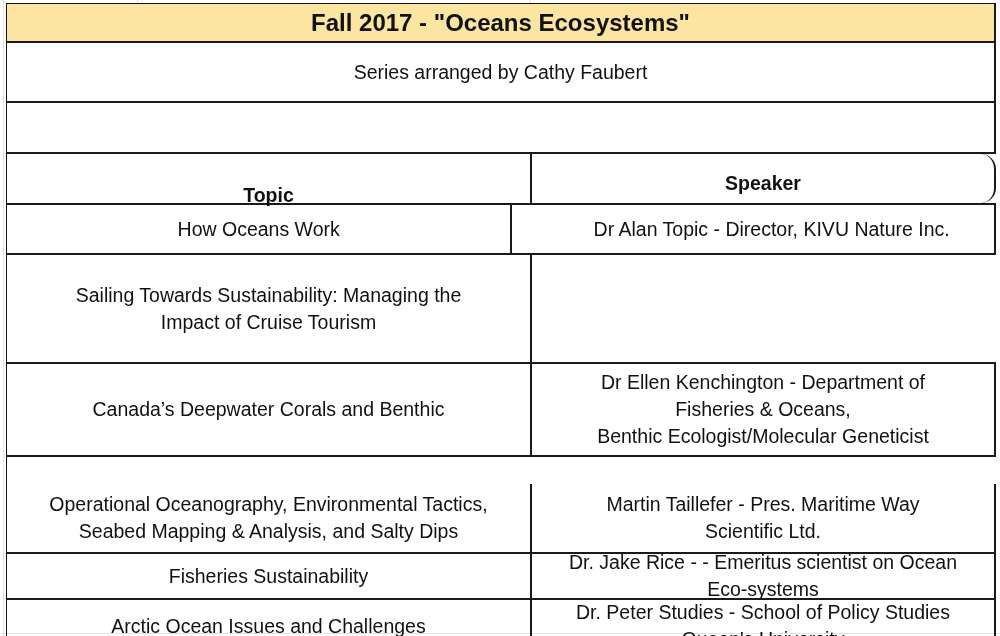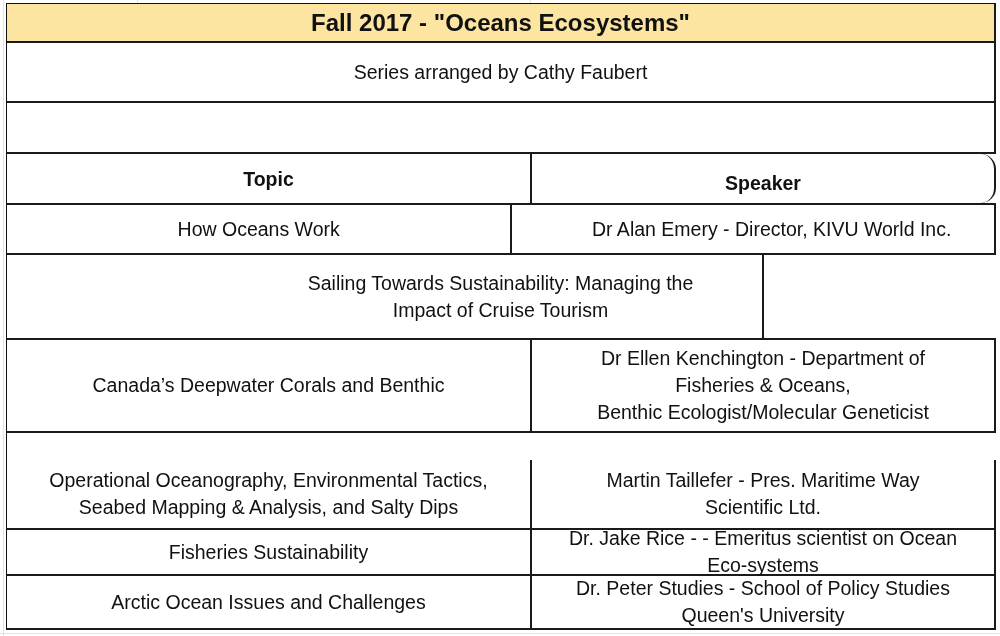--- a/index.html
+++ b/index.html
@@ -23,24 +23,24 @@
   .title-row { height: 39px; background: #fbe5a1; }
   .title-row .cell { width: 989px; font-weight: bold; font-size: 24px; }
   .sub-row { height: 60px; }
   .sub-row .cell { width: 989px; text-align: center; }
   .blank-row { height: 51px; }
   .blank-row .cell { width: 989px; }
   .col-topic { width: 525px; }
   .col-speaker { width: 464px; }
   .hdr-row { height: 51px; }
   .hdr-row .cell { font-weight: bold; }
-  .hdr-row .col-topic { align-items: flex-start; padding-top: 12px; }
+  .hdr-row .col-topic { align-items: flex-start; padding-top: 28px; }
   .hdr-row .col-speaker { align-items: flex-end; padding-bottom: 6px; border-radius: 15px; }
   .r1 { height: 50px; gap: 37px; }
-  .r2 { height: 85px; justify-content: center; }
+  .r2 { height: 109px; }
   .r3 { height: 93px; }
   .r4 { height: 70px; margin-top: 27px; }
   .r5 { height: 46px; }
   .r6 { height: 54px; }
   .multiline { white-space: pre-line; }
 </style>
 </head>
 <body>
 
 <div class="gridline-v" style="left:3px;height:636px;"></div>
@@ -57,21 +57,21 @@
   </div>
   <div class="row blank-row">
     <div class="cell"></div>
   </div>
   <div class="row hdr-row">
     <div class="cell col-topic">Topic</div>
     <div class="cell col-speaker">Speaker</div>
   </div>
   <div class="row r1">
     <div class="cell col-topic multiline">How Oceans Work</div>
-    <div class="cell col-speaker multiline">Dr Alan Emery - Director, KIVU World Inc.</div>
+    <div class="cell col-speaker multiline">Dr Alan Topic - Director, KIVU Nature Inc.</div>
   </div>
   <div class="row r2">
     <div class="cell col-topic multiline">Sailing Towards Sustainability: Managing the
 Impact of Cruise Tourism</div>
   </div>
   <div class="row r3">
     <div class="cell col-topic multiline">Canada’s Deepwater Corals and Benthic</div>
     <div class="cell col-speaker multiline">Dr  Ellen Kenchington - Department of
 Fisheries &amp; Oceans,
 Benthic Ecologist/Molecular Geneticist</div>

